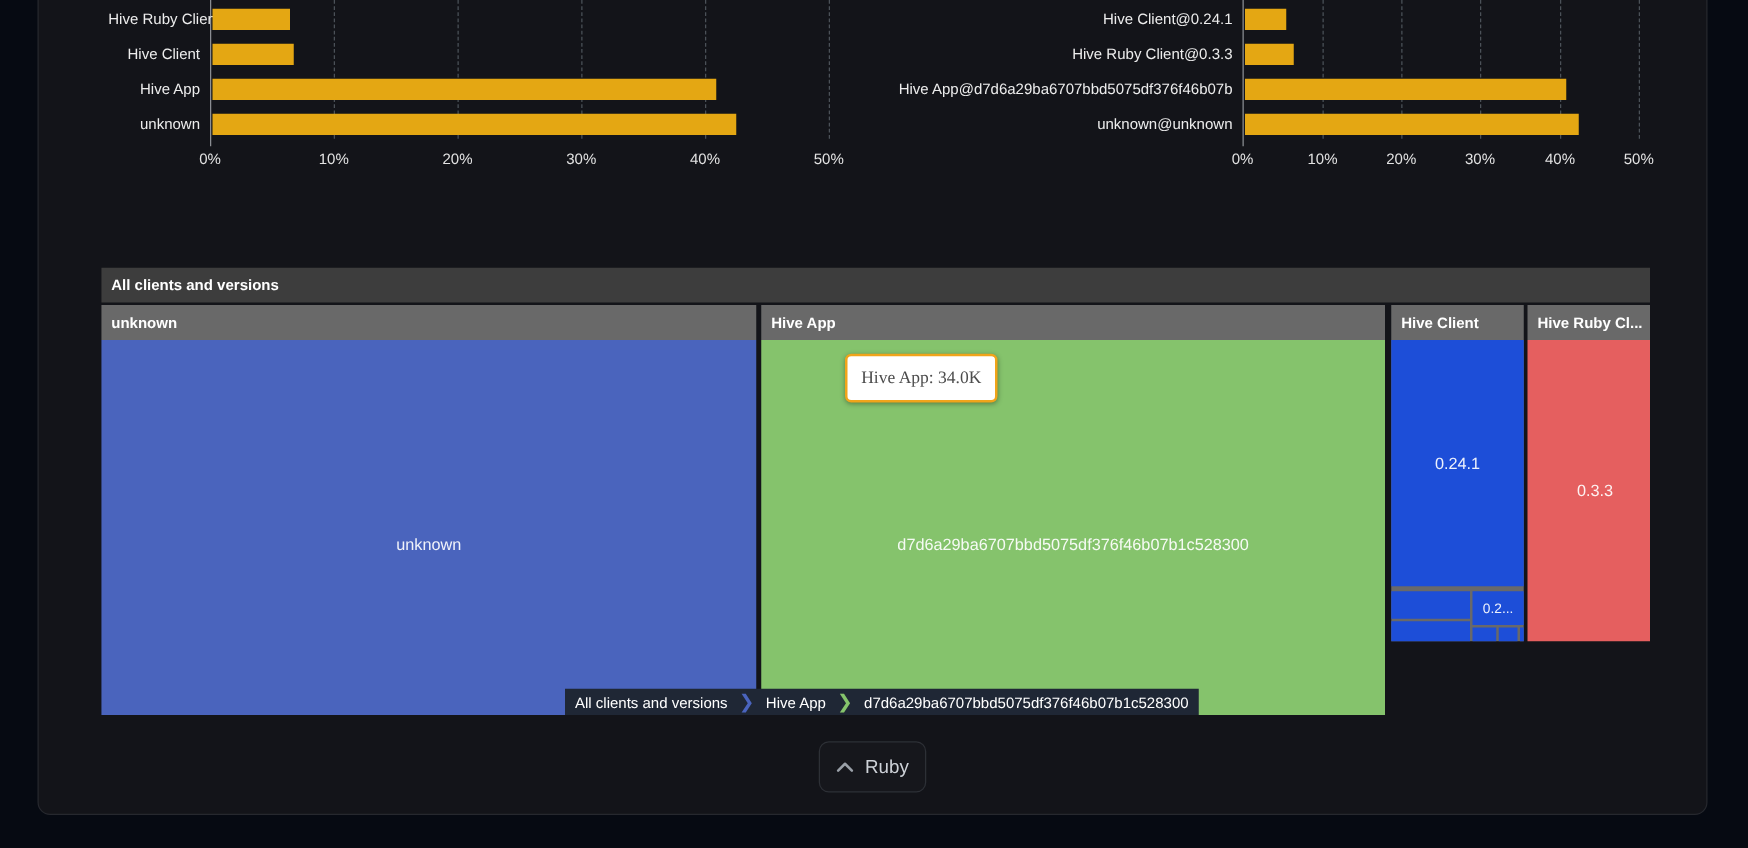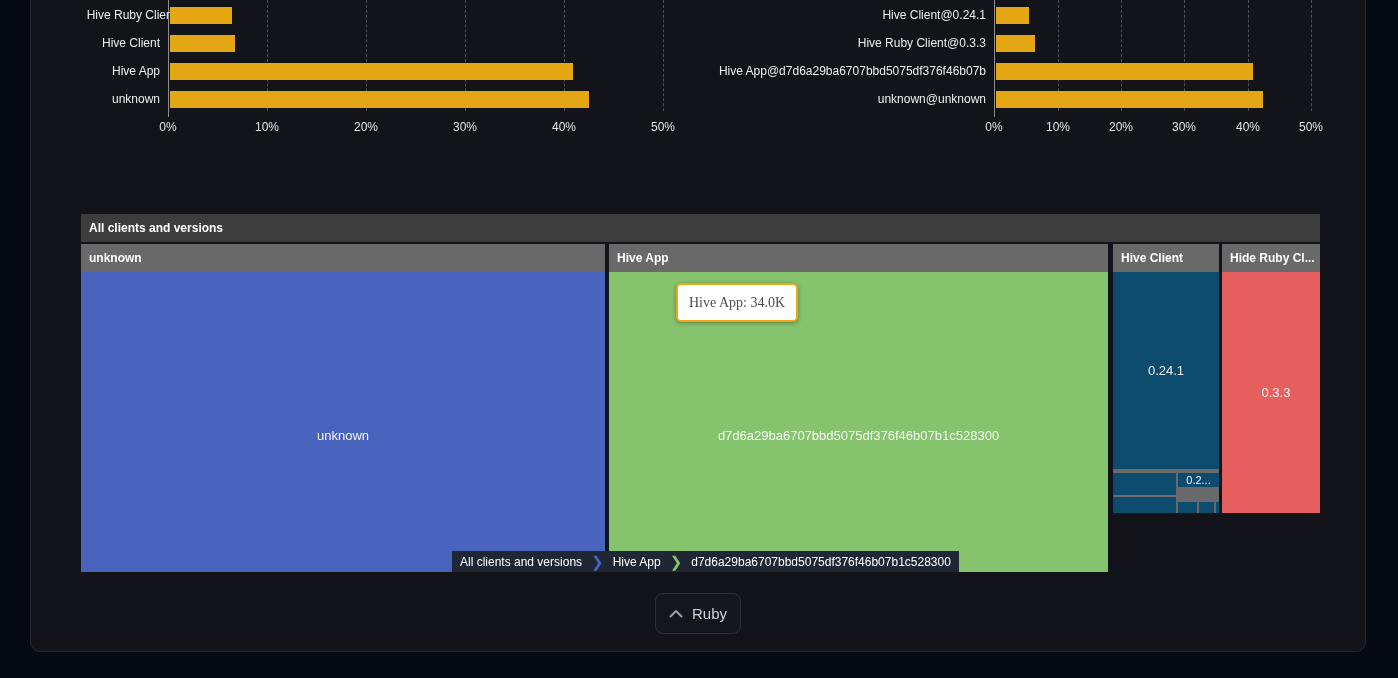--- a/index.html
+++ b/index.html
@@ -43,21 +43,21 @@
     line-height:28px; padding-left:8px; white-space:nowrap; overflow:hidden;
   }
   .tm-body { position:absolute; left:0; top:28px; width:100%; }
   .tm-cell {
     position:absolute; display:flex; align-items:center; justify-content:center;
     color:rgba(255,255,255,0.92); font-size:13px; overflow:hidden; white-space:nowrap;
   }
   .tm-cell.small { font-size:11px; }
   .c-blue   { background:#4a64bd; }
   .c-green  { background:#85c36c; }
-  .c-orange { background:#0c4a6e; }
+  .c-orange { background:#1d4ed8; }
   .c-red    { background:#e55f5f; }
   .c-cliblue{ background:#69b6d8; }
   
   .tooltip {
     position:absolute; left:676px; top:283px; width:122px; height:39px;
     background:#ffffff; border:2px solid #f0a41a; border-radius:5px;
     display:flex; align-items:center; justify-content:center;
     font-size:14px; color:#4d4d4d; white-space:nowrap;
     box-shadow:0 1px 4px rgba(0,0,0,0.35);
     font-family:Liberation Serif, serif;
@@ -155,30 +155,30 @@
     <div class="tm-section" style="left:528px;top:30px;width:499px;height:400px">
       <div class="tm-sec-header">Hive App</div>
       <div class="tm-cell c-green" style="left:0;top:28px;width:499px;height:326px">d7d6a29ba6707bbd5075df376f46b07b1c528300</div>
     </div>
 
     <div class="tm-section" style="left:1032px;top:30px;width:106px;height:269px">
       <div class="tm-sec-header">Hive Client</div>
       <div class="tm-body" style="height:241px;background:#696969">
         <div class="tm-cell c-orange" style="left:0;top:0;width:106px;height:197px">0.24.1</div>
         <div class="tm-cell c-orange" style="left:0;top:201px;width:63px;height:22px"></div>
-        <div class="tm-cell c-orange small" style="left:65px;top:201px;width:41px;height:14px">0.2...</div>
+        <div class="tm-cell c-orange small" style="left:65px;top:201px;width:41px;height:27px">0.2...</div>
         <div class="tm-cell c-orange" style="left:0;top:225px;width:63px;height:16px"></div>
         <div class="tm-cell c-orange" style="left:65px;top:230px;width:19px;height:11px"></div>
         <div class="tm-cell c-orange" style="left:86px;top:230px;width:15px;height:11px"></div>
         <div class="tm-cell c-orange" style="left:103px;top:230px;width:3px;height:11px"></div>
       </div>
     </div>
 
     <div class="tm-section" style="left:1141px;top:30px;width:98px;height:269px">
-      <div class="tm-sec-header">Hide Ruby Cl...</div>
+      <div class="tm-sec-header">Hive Ruby Cl...</div>
       <div class="tm-cell c-red" style="left:0;top:28px;width:108px;height:241px">0.3.3</div>
     </div>
 
   </div>
 
   <div class="tooltip">Hive App: 34.0K</div>
 
   <div class="breadcrumb">
     <div class="crumb">All clients and versions</div>
     <div class="crumb-sep sep-blue">❯</div>

